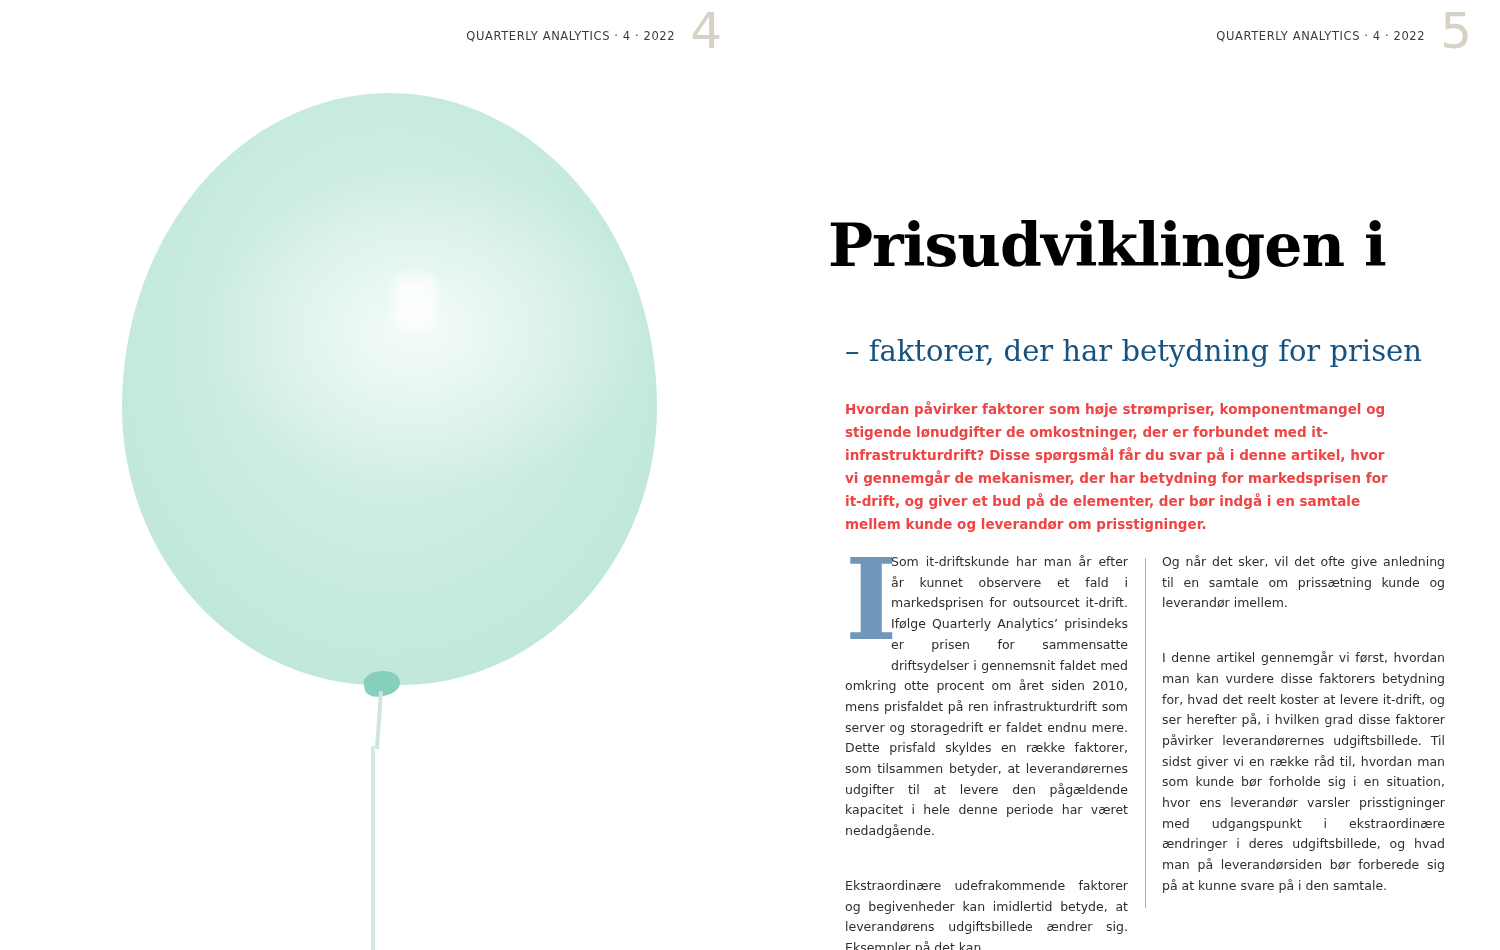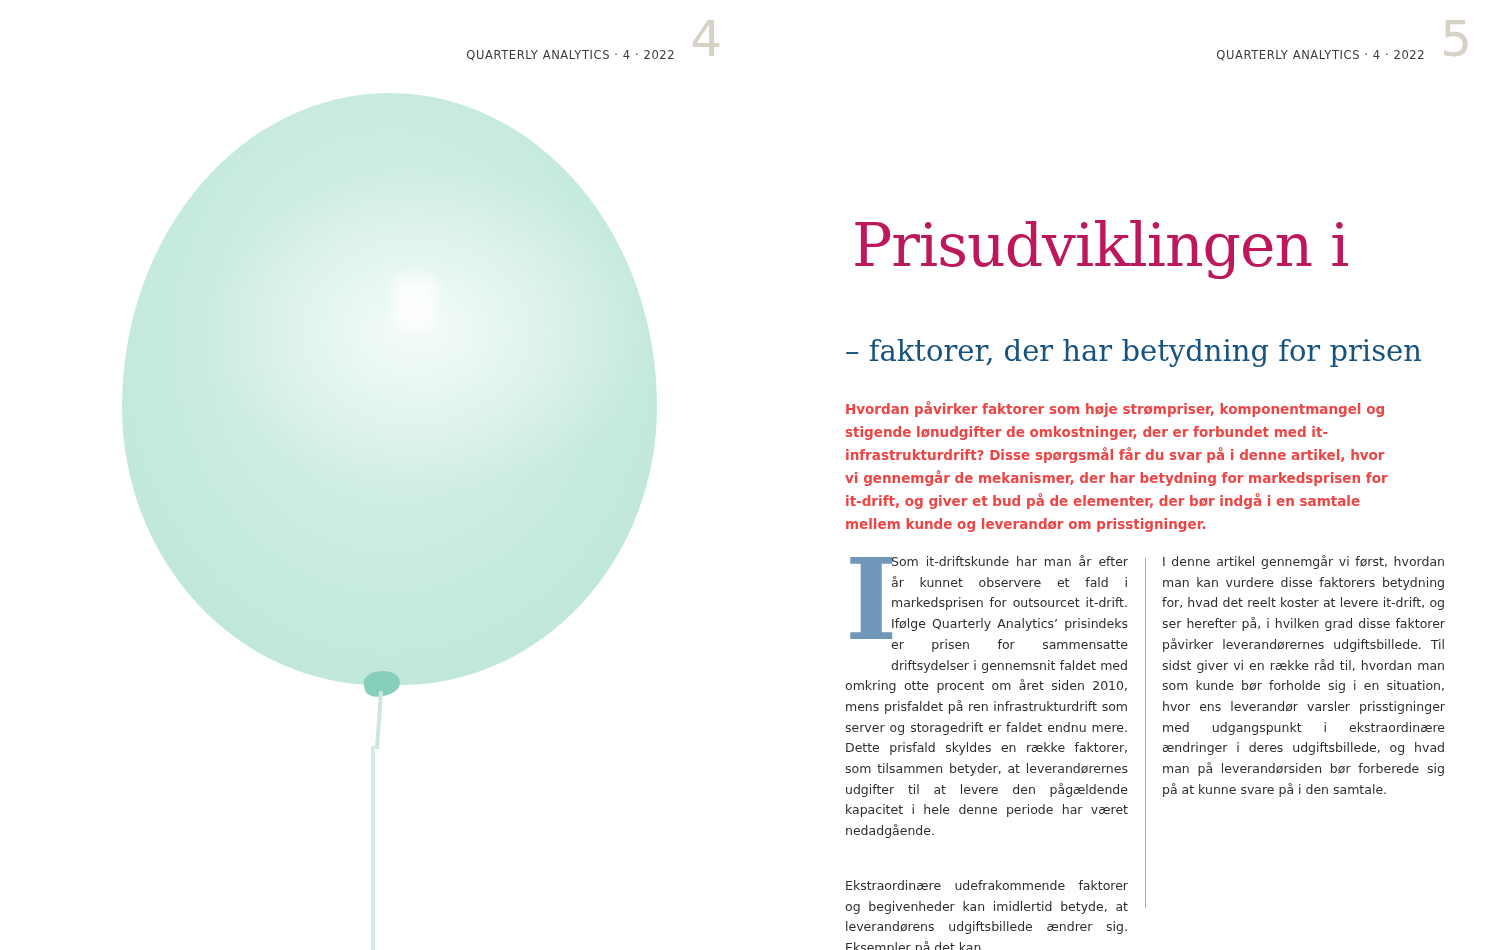--- a/index.html
+++ b/index.html
@@ -23,23 +23,22 @@
   }
   .page-left  { left: 0; }
   .page-right { left: 750px; }
 
   
   .running-header {
     position: absolute;
     top: 8px;
     right: 28px;
     display: flex;
-    align-items: flex-end;
+    align-items: center;
     gap: 15px;
-    margin-top: 8px;
   }
   .running-header .hdr-text {
     margin-top: 10px;
     font-size: 11.5px;
     letter-spacing: 0.6px;
     color: #3b3b3b;
     white-space: nowrap;
   }
   .running-header .hdr-num {
     font-size: 50px;
@@ -94,29 +93,29 @@
     left: 371px;
     top: 746px;
     width: 4px;
     height: 204px;
     background: #d5ebe2;
   }
 
   
   .article-title {
     position: absolute;
-    left: 102px;           
+    left: 78px;           
     top: 172px;
     width: 620px;
     font-family: "DejaVu Serif", serif;
-    color: #be185d;
+    color: #000000;
     font-size: 60px;
     line-height: 66px;
     letter-spacing: -1px;
-    font-weight: 400;
+    font-weight: 700;
   }
   .article-subtitle {
     position: absolute;
     left: 95px;
     top: 332px;
     width: 620px;
     font-family: "DejaVu Serif", serif;
     color: #175380;
     font-size: 29px;
     line-height: 38px;
@@ -204,19 +203,20 @@
       <div class="article-intro">Hvordan påvirker faktorer som høje strømpriser, komponentmangel og stigende lønudgifter de omkostninger, der er forbundet med it-infrastrukturdrift? Disse spørgsmål får du svar på i denne artikel, hvor vi gennemgår de mekanismer, der har betydning for markedsprisen for it-drift, og giver et bud på de elementer, der bør indgå i en samtale mellem kunde og leverandør om prisstigninger.</div>
 
       <div class="text-columns">
         <div class="column">
           <div class="drop-cap">I</div>
           <p>Som it-driftskunde har man år efter år kunnet observere et fald i markedsprisen for outsourcet it-drift. Ifølge Quarterly Analytics’ prisindeks er prisen for sammensatte driftsydelser i gennemsnit faldet med omkring otte procent om året siden 2010, mens prisfaldet på ren infrastrukturdrift som server og storagedrift er faldet endnu mere. Dette prisfald skyldes en række faktorer, som tilsammen betyder, at leverandørernes udgifter til at levere den pågældende kapacitet i hele denne periode har været nedadgående.</p>
           <p>Ekstraordinære udefrakommende faktorer og begivenheder kan imidlertid betyde, at leverandørens udgiftsbillede ændrer sig. Eksempler på det kan</p>
         </div>
         <div class="column-divider"></div>
         <div class="column">
+          <p>Og når det sker, vil det ofte give anledning til en samtale om prissætning kunde og leverandør imellem.</p>
           <p>I denne artikel gennemgår vi først, hvordan man kan vurdere disse faktorers betydning for, hvad det reelt koster at levere it-drift, og ser herefter på, i hvilken grad disse faktorer påvirker leverandørernes udgiftsbillede. Til sidst giver vi en række råd til, hvordan man som kunde bør forholde sig i en situation, hvor ens leverandør varsler prisstigninger med udgangspunkt i ekstraordinære ændringer i deres udgiftsbillede, og hvad man på leverandørsiden bør forberede sig på at kunne svare på i den samtale.</p>
         </div>
       </div>
     </div>
   </div>
 
 </div>
 
 </body></html>

